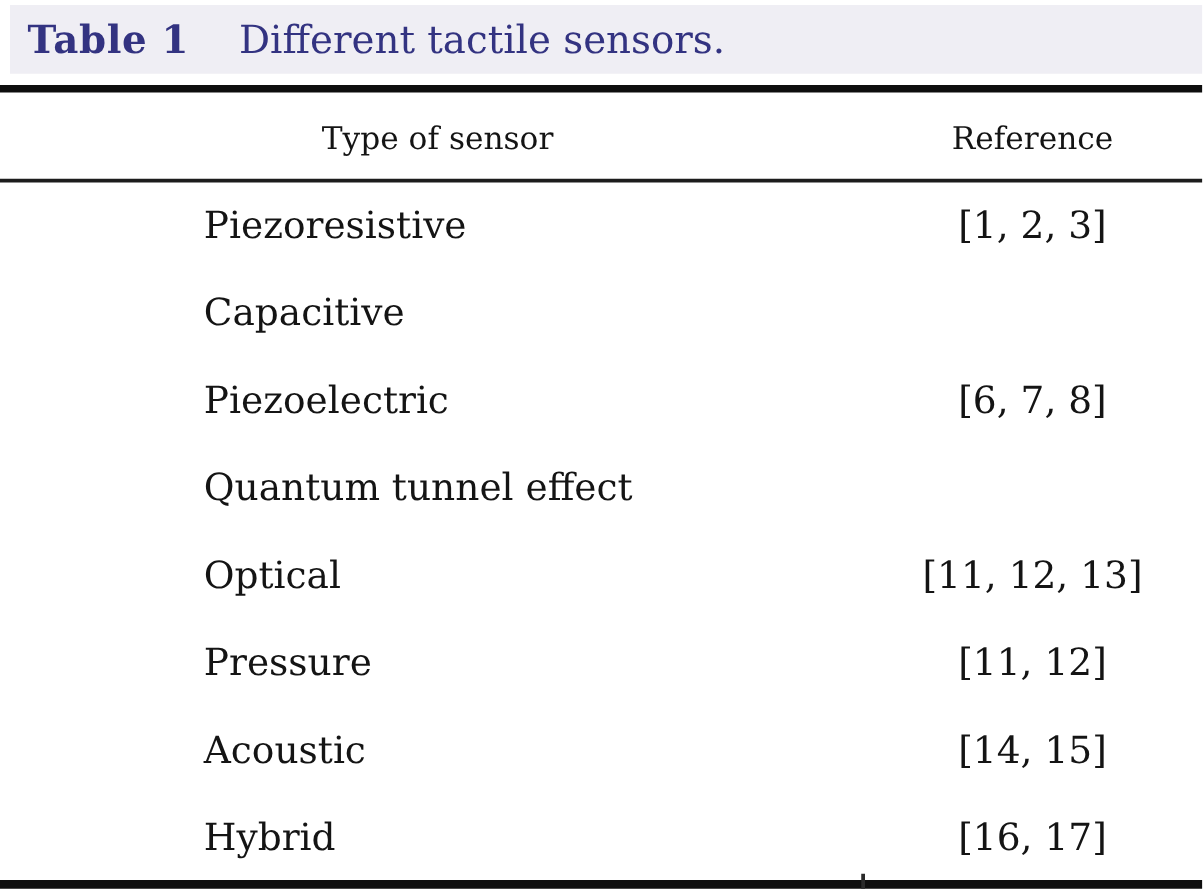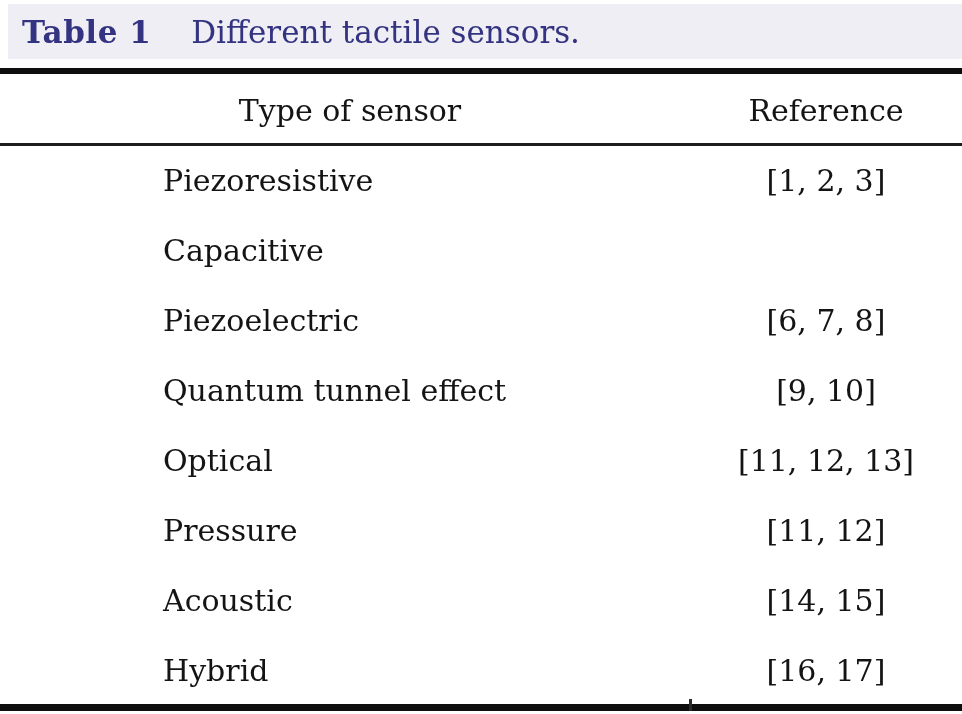--- a/index.html
+++ b/index.html
@@ -53,21 +53,21 @@
   .rule-bottom { top: 704px; height: 7px; }
 
   
   .header-row {
     position: absolute;
     left: 0;
     top: 83px;
     width: 962px;
     height: 55px;
     color: var(--body-text, #141414);
-    font-size: 30px;
+    font-size: 25px;
   }
   .hcell {
     position: absolute;
     top: 0;
     height: 55px;
     line-height: 55px;
     text-align: center;
   }
   .hcell.col-type { left: 140px; width: 420px; }
   .hcell.col-ref  { left: 690px; width: 272px; }
@@ -132,21 +132,20 @@
     </div>
     <div class="row">
       <div class="cell type">Capacitive</div>
     </div>
     <div class="row">
       <div class="cell type">Piezoelectric</div>
       <div class="cell ref">[6, 7, 8]</div>
     </div>
     <div class="row">
       <div class="cell type">Quantum tunnel effect</div>
-      <div class="cell ref">[9, 10]</div>
     </div>
     <div class="row">
       <div class="cell type">Optical</div>
       <div class="cell ref">[11, 12, 13]</div>
     </div>
     <div class="row">
       <div class="cell type">Pressure</div>
       <div class="cell ref">[11, 12]</div>
     </div>
     <div class="row">

